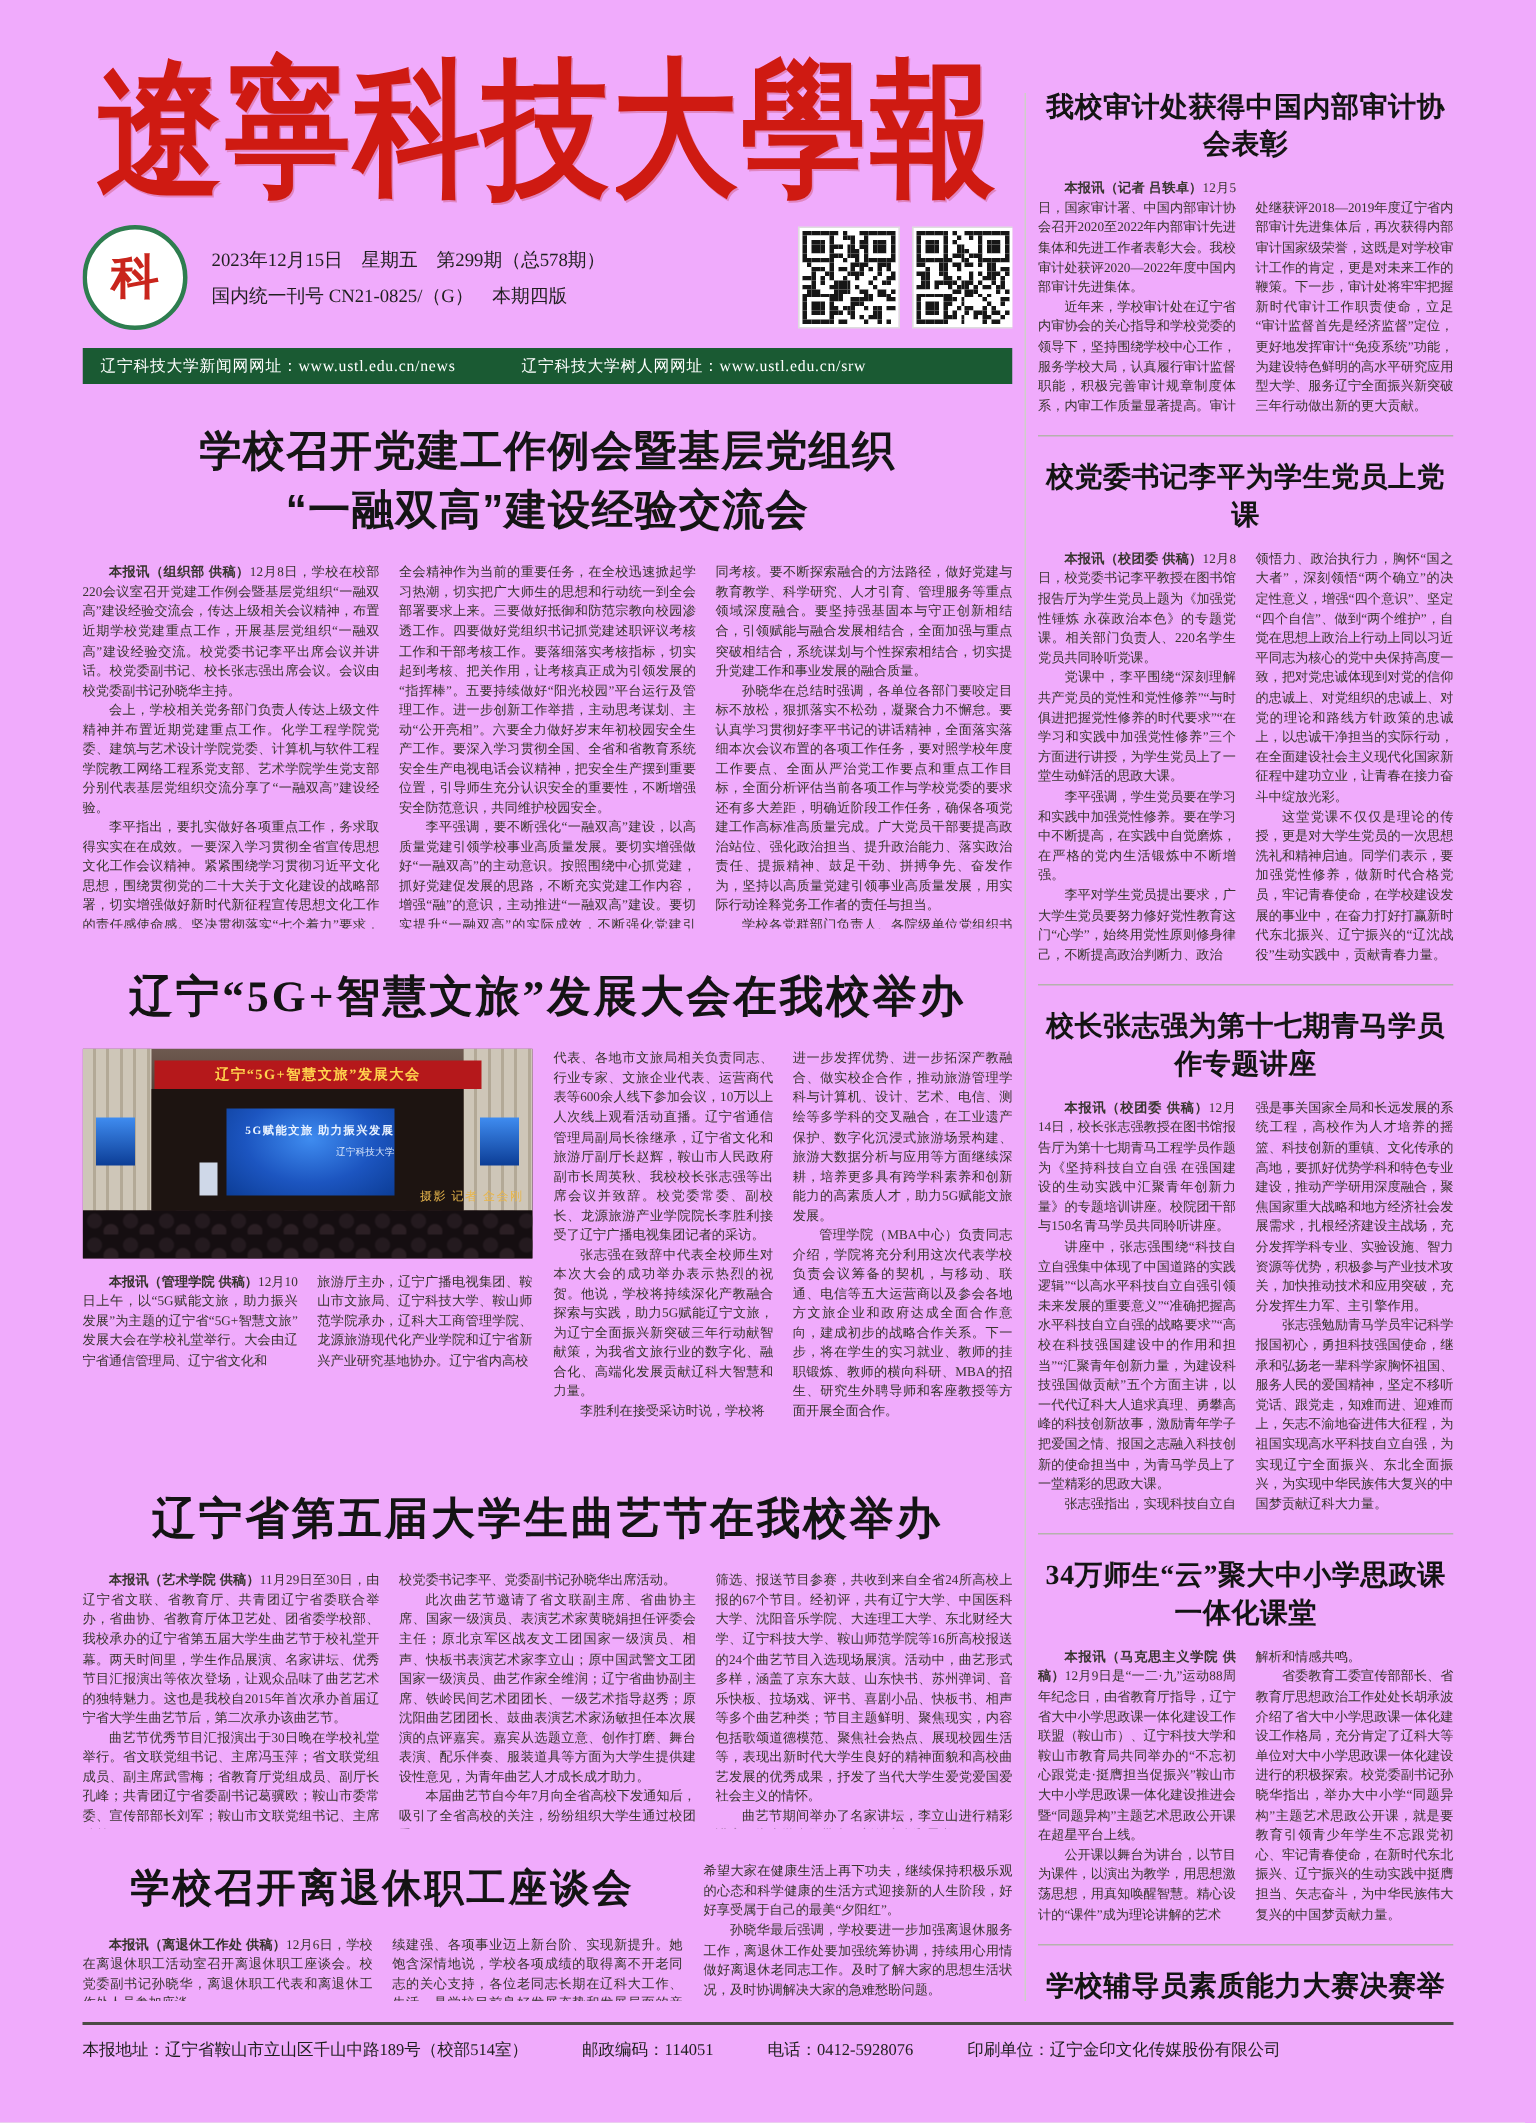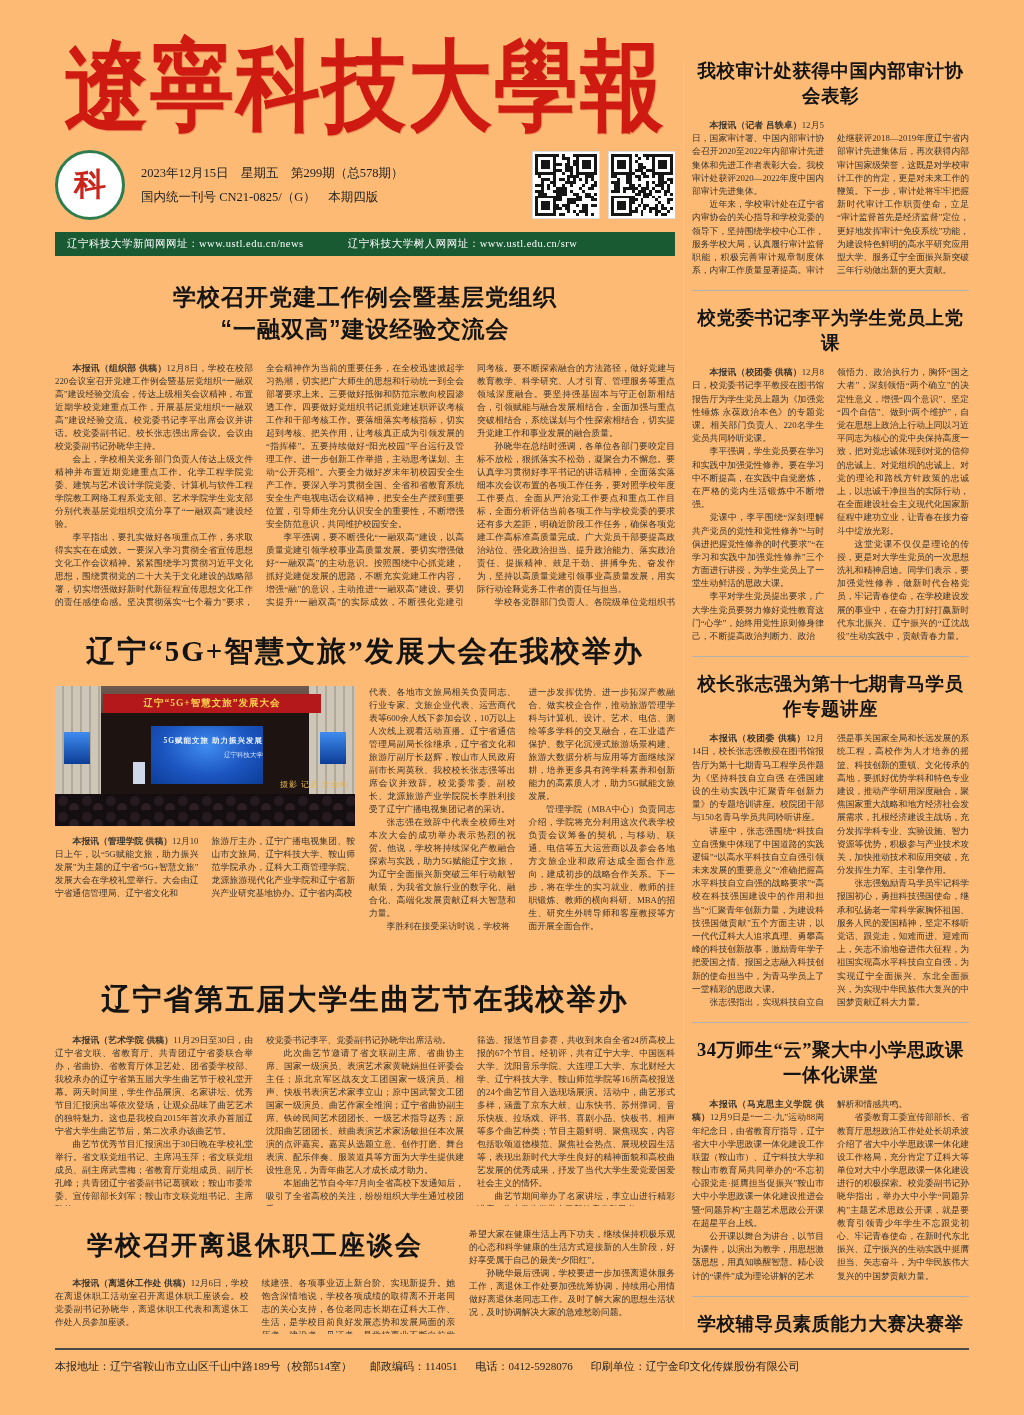--- a/index.html
+++ b/index.html
@@ -1,16 +1,16 @@
 <!DOCTYPE html>
 <html lang="zh"><head>
 <meta charset="utf-8">
 <style>
   html,body{margin:0;padding:0;background:#e9e9e7;}
-  .page{position:relative;width:1024px;height:1415px;margin:0 auto;background:#fdba74;
+  .page{position:relative;width:1024px;height:1415px;margin:0 auto;background:#f0abfc;
         font-family:"Liberation Serif",serif;color:#2e2c2a;overflow:hidden;}
   
   .left-sec{position:absolute;left:55px;top:34px;width:620px;height:1300px;overflow:hidden;}
   .right-sec{position:absolute;left:692px;top:58px;width:277px;height:1278px;overflow:hidden;}
   .v-rule{position:absolute;left:683px;top:62px;width:1px;height:1272px;background:#cfcdc8;}
   
   .masthead-title{color:#cf1a12;font-family:"DejaVu Serif",serif;font-weight:700;
     font-size:84px;line-height:1.05;text-align:center;letter-spacing:2px;
     transform:scaleY(1.18);transform-origin:top;text-shadow:1px 1px 0 rgba(180,20,12,.25);}
   .pub-row{display:flex;align-items:center;margin-top:28px;}
@@ -20,21 +20,21 @@
   .pub-info{flex:1;font-size:12.5px;line-height:1.95;color:#1f1f1f;padding-left:16px;}
   .qr-wrap{display:flex;gap:10px;flex:0 0 auto;}
   .qr{display:grid;grid-template-columns:repeat(21,1fr);grid-template-rows:repeat(21,1fr);
       width:62px;height:62px;background:#fff;border:2px solid #fff;outline:1px solid #ddd;}
   .qr i{background:#fff;}
   .qr i.on{background:#161616;}
   .green-bar{margin-top:12px;background:#1a5a33;color:#fff;font-size:10.5px;
              padding:5px 12px;display:flex;gap:44px;letter-spacing:.5px;}
   
   .main-title{text-align:center;font-family:"Liberation Sans",sans-serif;font-weight:700;
-              font-size:23px;line-height:1.38;margin:26px 0 16px;letter-spacing:1px;color:#151515;}
+              font-size:28px;line-height:1.38;margin:26px 0 16px;letter-spacing:1px;color:#151515;}
   .sec-title{text-align:center;font-size:29px;font-weight:700;margin:26px 0 14px;
              letter-spacing:2px;color:#141414;}
   .retire-title{text-align:center;font-size:26px;font-weight:700;margin:2px 0 14px;
                 letter-spacing:2px;color:#141414;}
   
   .cols{display:flex;gap:13px;text-align:justify;}
   .acol{flex:1;min-width:0;}
   .cols p{margin:0;text-indent:2em;}
   .cols p.ni{text-indent:0;}
   .cols p b{font-family:"Liberation Sans",sans-serif;}
@@ -75,21 +75,21 @@
   .retire-left{width:400px;flex:0 0 auto;}
   .retire-right{flex:1;min-width:0;padding-top:2px;}
   
   .r-article{}
   .r-title{font-size:18.5px;font-weight:700;text-align:center;margin:0 0 11px;
            letter-spacing:.5px;color:#141414;}
   .r-article .cols{font-size:8.8px;line-height:1.5;color:#38352f;align-items:flex-end;}
   .art-divider{height:1px;background:#b4b2ad;margin:13px 0 14px;}
   
   .footer{position:absolute;left:55px;width:914px;top:1348px;border-top:2px solid #4c4a46;
-          padding-top:9px;font-size:11px;color:#1e1e1e;display:flex;gap:18px;white-space:nowrap;}
+          padding-top:9px;font-size:11px;color:#1e1e1e;display:flex;gap:36px;white-space:nowrap;}
 </style>
 </head>
 <body>
 
 <div class="page">
 
   <div class="v-rule"></div>
 
   <div class="left-sec">
 
@@ -1110,22 +1110,22 @@
             <p class="ni">处继获评2018—2019年度辽宁省内部审计先进集体后，再次获得内部审计国家级荣誉，这既是对学校审计工作的肯定，更是对未来工作的鞭策。下一步，审计处将牢牢把握新时代审计工作职责使命，立足“审计监督首先是经济监督”定位，更好地发挥审计“免疫系统”功能，为建设特色鲜明的高水平研究应用型大学、服务辽宁全面振兴新突破三年行动做出新的更大贡献。</p>
           </div>
         </div>
       </div>
       <div class="art-divider"></div>
       <div class="r-article">
         <div class="r-title">校党委书记李平为学生党员上党课</div>
         <div class="cols">
           <div class="acol">
             <p><b>本报讯（校团委 供稿）</b>12月8日，校党委书记李平教授在图书馆报告厅为学生党员上题为《加强党性锤炼 永葆政治本色》的专题党课。相关部门负责人、220名学生党员共同聆听党课。</p>
+            <p>党课中，李平围绕“深刻理解共产党员的党性和党性修养”“与时俱进把握党性修养的时代要求”“在学习和实践中加强党性修养”三个方面进行讲授，为学生党员上了一堂生动鲜活的思政大课。</p>
             <p>李平强调，学生党员要在学习和实践中加强党性修养。要在学习中不断提高，在实践中自觉磨炼，在严格的党内生活锻炼中不断增强。</p>
-            <p>党课中，李平围绕“深刻理解共产党员的党性和党性修养”“与时俱进把握党性修养的时代要求”“在学习和实践中加强党性修养”三个方面进行讲授，为学生党员上了一堂生动鲜活的思政大课。</p>
             <p>李平对学生党员提出要求，广大学生党员要努力修好党性教育这门“心学”，始终用党性原则修身律己，不断提高政治判断力、政治</p>
           </div>
           <div class="acol">
             <p class="ni">领悟力、政治执行力，胸怀“国之大者”，深刻领悟“两个确立”的决定性意义，增强“四个意识”、坚定“四个自信”、做到“两个维护”，自觉在思想上政治上行动上同以习近平同志为核心的党中央保持高度一致，把对党忠诚体现到对党的信仰的忠诚上、对党组织的忠诚上、对党的理论和路线方针政策的忠诚上，以忠诚干净担当的实际行动，在全面建设社会主义现代化国家新征程中建功立业，让青春在接力奋斗中绽放光彩。</p>
             <p>这堂党课不仅仅是理论的传授，更是对大学生党员的一次思想洗礼和精神启迪。同学们表示，要加强党性修养，做新时代合格党员，牢记青春使命，在学校建设发展的事业中，在奋力打好打赢新时代东北振兴、辽宁振兴的“辽沈战役”生动实践中，贡献青春力量。</p>
           </div>
         </div>
       </div>
       <div class="art-divider"></div>
       <div class="r-article">

